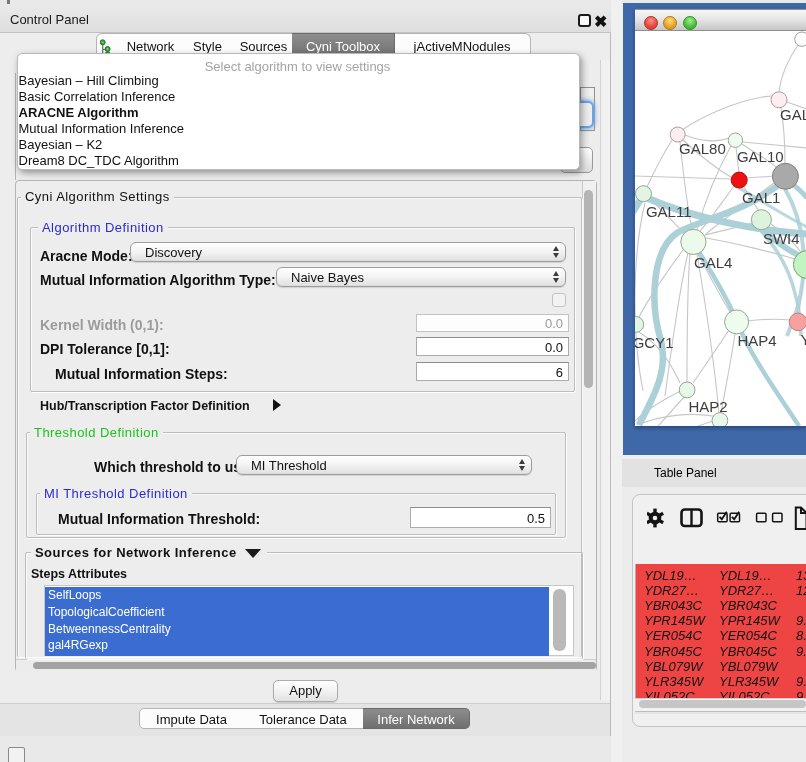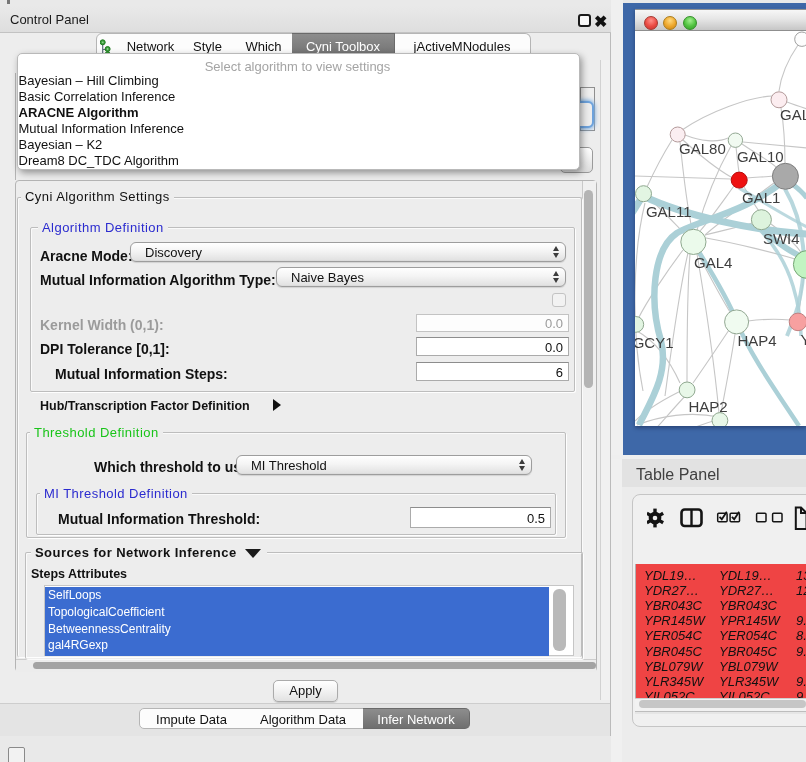--- a/index.html
+++ b/index.html
@@ -46,21 +46,21 @@
       <circle cx="7.6" cy="10" r="2.5" fill="#3da23d" stroke="#1e7a1e"></circle>
       <circle cx="7.6" cy="10" r="0.9" fill="#8fd08f"></circle>
       <circle cx="7.6" cy="15.2" r="2.5" fill="#3da23d" stroke="#1e7a1e"></circle>
       <circle cx="7.6" cy="15.2" r="0.9" fill="#8fd08f"></circle>
     </svg>
   </div>
   <div class="tab" style="left:180px;top:33px;width:56px;height:26px;border-left:none;">
       <div class="tabtext">Style</div>
     </div>
   <div class="tab" style="left:235px;top:33px;width:58px;height:26px;border-left:none;">
-      <div class="tabtext">Which</div>
+      <div class="tabtext">Sources</div>
     </div>
   <div class="tab" style="left:394px;top:33px;width:137px;height:26px;border-left:none;border-radius:0 6px 0 0;">
       <div class="tabtext">jActiveMNodules</div>
     </div>
   <div class="tab seltab" style="left:292px;top:33px;width:103px;height:26px;border-left:none;">
       <div class="tabtext">Cyni Toolbox</div>
     </div>
 
   <div class="abs" style="left:15px;top:73px;width:1px;height:107px;background:#b4b4b4;"></div>
   <div class="abs" style="left:580px;top:87px;width:15px;height:44px;background:#efefef;border:1px solid #8f8f8f;box-sizing:border-box;"></div>
@@ -144,21 +144,21 @@
   <div class="abs" style="left:553px;top:589px;width:13px;height:62px;background:#b9b9b9;border-radius:6px;"></div>
 
   <div class="abs" style="left:273px;top:680px;width:63px;height:20px;border:1px solid #ababab;border-radius:5px;background:linear-gradient(#ffffff,#f2f2f2 50%,#e2e2e2);box-shadow:0 1px 1px rgba(0,0,0,.15);"></div>
   <div class="abs" style="left:273px;top:683px;width:65px;text-align:center;font-size:13px;">Apply</div>
 
   <div class="abs" style="left:0;top:703px;width:610px;height:32px;background:#e4e4e4;border-top:1px solid #cdcdcd;"></div>
   <div class="tab" style="left:139px;top:708px;width:105px;height:21px;border-radius:5px 0 0 5px;">
       <div class="tabtext">Impute Data</div>
     </div>
   <div class="tab" style="left:243px;top:708px;width:121px;height:21px;border-left:none;">
-      <div class="tabtext">Algorithm Data</div>
+      <div class="tabtext">Tolerance Data</div>
     </div>
   <div class="tab seltab" style="left:363px;top:708px;width:107px;height:21px;border-left:none;border-radius:0 5px 5px 0;">
       <div class="tabtext">Infer Network</div>
     </div>
 
   <div class="abs" style="left:8px;top:747px;width:15px;height:15px;background:#f2f2f2;border:1px solid #8a8a8a;border-radius:2px;"></div>
 </div>
 
 <div class="abs" style="left:17px;top:52.5px;width:561px;height:115px;background:#fff;border:1px solid #b9b9b9;border-radius:5px;box-shadow:2px 3px 7px rgba(0,0,0,.38);z-index:30;"></div>
 <div class="abs" style="left:17px;top:59px;width:561px;text-align:center;color:#a4a4a4;font-size:13px;z-index:31;">Select algorithm to view settings</div>
@@ -253,21 +253,21 @@
       <text x="59.1" y="237.4">GAL4</text>
       <text x="-2.3" y="317.4">GCY1</text>
       <text x="102.5" y="315.2">HAP4</text>
       <text x="165.5" y="314.3">YEL</text>
       <text x="53.4" y="381.3">HAP2</text>
     </g>
   </svg>
 
   <div class="abs" style="left:0;top:454.5px;width:195px;height:4.5px;background:#efefef;"></div>
   <div class="abs" style="left:11.3px;top:459px;width:184px;height:27.6px;background:#e2e2e2;"></div>
-  <div class="abs" style="left:25px;top:466px;font-size:16px;color:#404040;">Table Panel</div>
+  <div class="abs" style="left:43px;top:466px;font-size:12px;color:#000000;">Table Panel</div>
   <div class="abs" style="left:11.3px;top:486.6px;width:184px;height:275px;background:#ececec;"></div>
 
   <div class="abs" style="left:20.5px;top:493.5px;width:180px;height:231px;background:#f0f0f0;border:1px solid #c5c5c5;border-radius:8px;"></div>
 
   <svg class="abs" style="left:36px;top:506px;" width="160" height="26" viewBox="0 0 160 26">
     <g transform="translate(8,12)" fill="#141414">
       <g>
           <rect x="-1.7" y="-9.4" width="3.4" height="4.6"></rect>
         </g>
       <g transform="rotate(60)">

